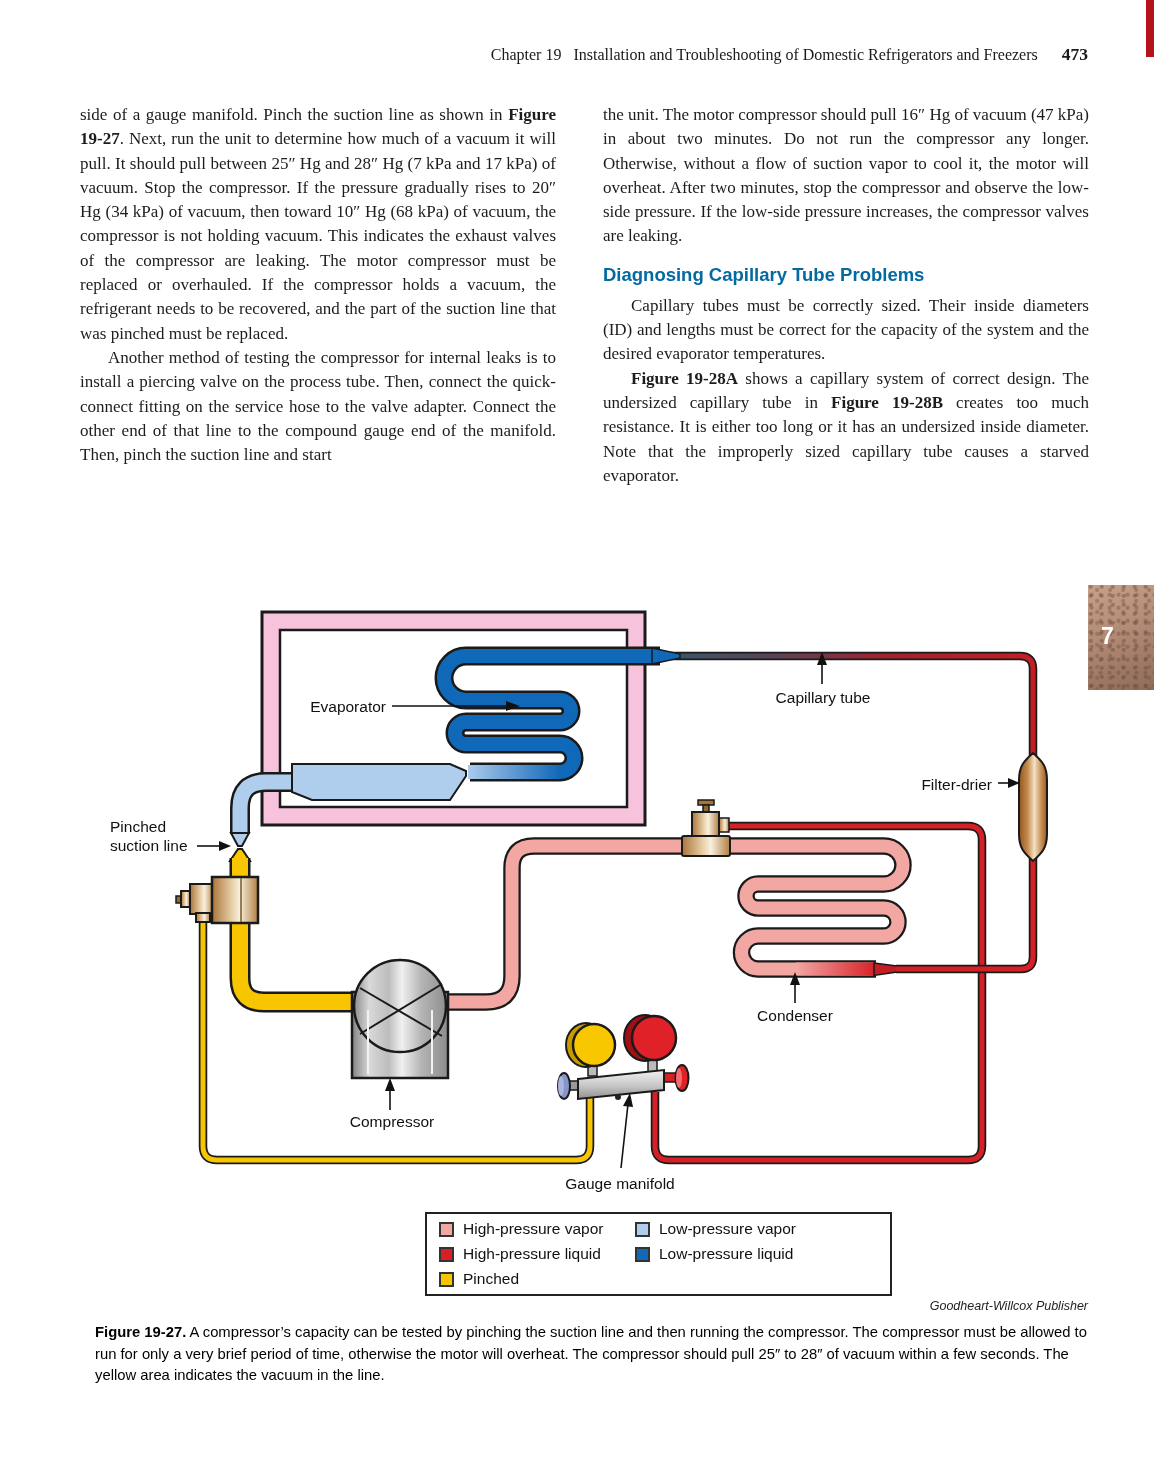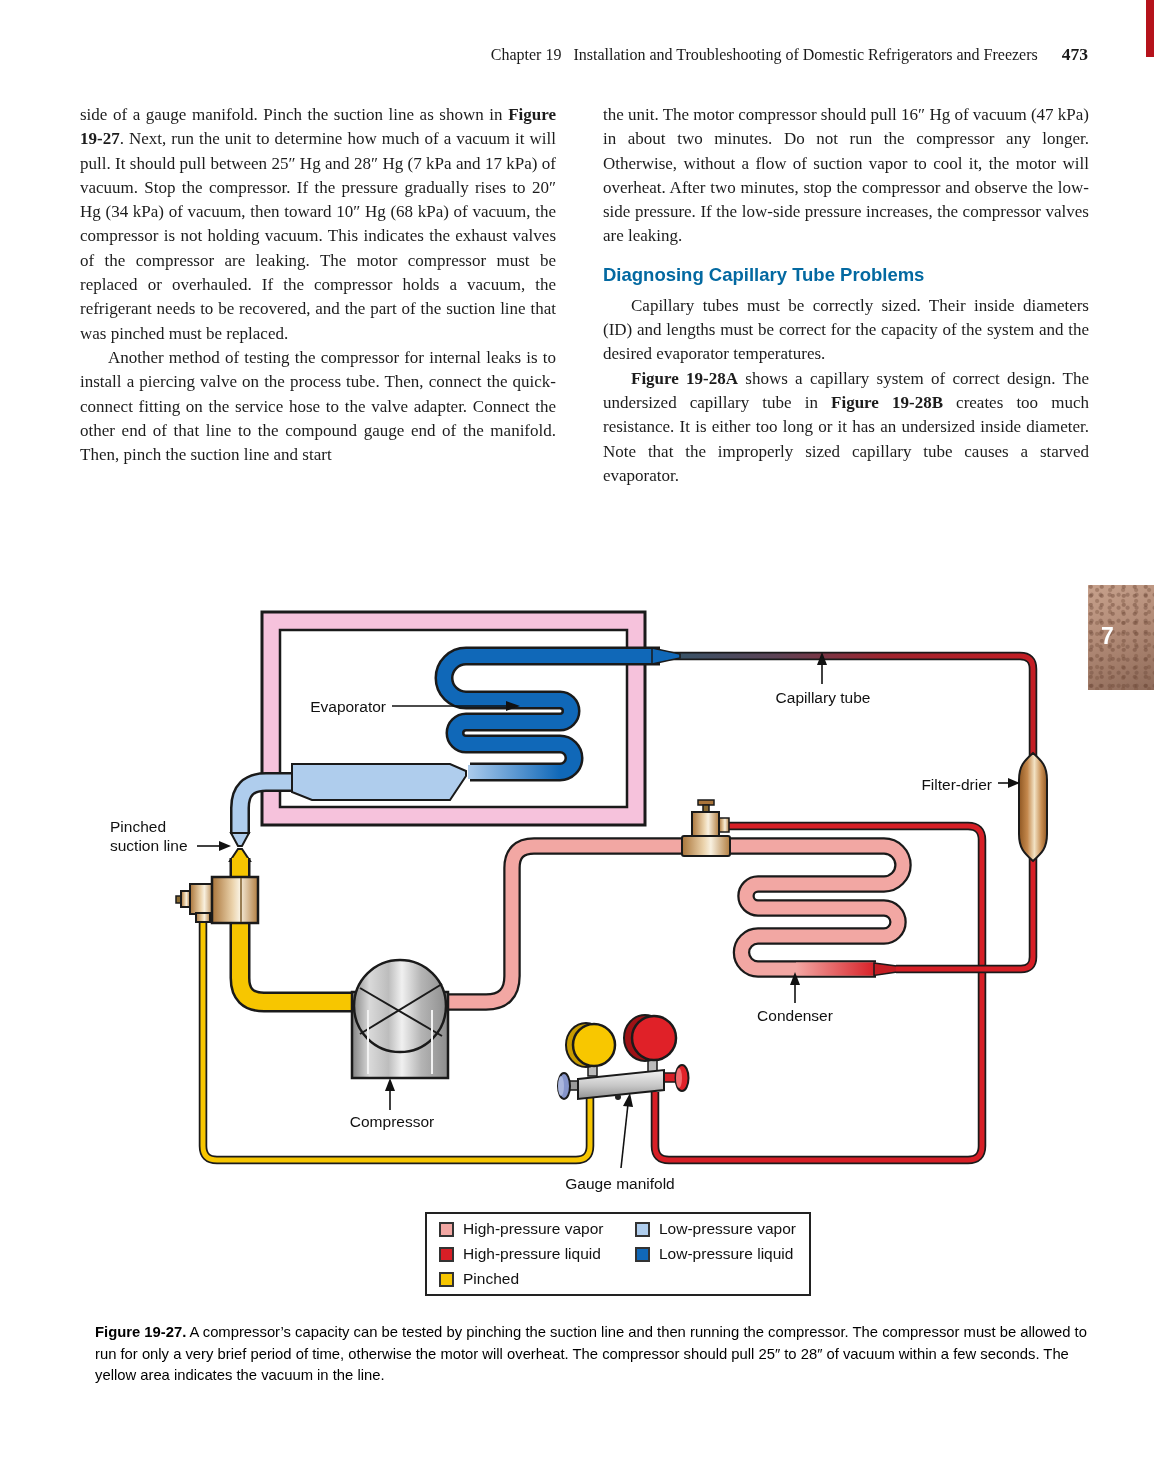--- a/index.html
+++ b/index.html
@@ -22,21 +22,21 @@
   .subhead{font-family:"Liberation Sans","DejaVu Sans",sans-serif;
            font-weight:bold;font-size:18.5px;line-height:22px;color:#0369a1;
            margin:15px 0 8px 0;text-align:left;text-indent:0;}
 
   
   .fig-svg{position:absolute;left:0;top:575px;}
   .fig-label{position:absolute;font-family:"Liberation Sans","DejaVu Sans",sans-serif;
              font-size:15.5px;line-height:19px;color:#111;}
 
   
-  .legend{position:absolute;left:425px;top:1212px;width:386px;height:84px;
+  .legend{position:absolute;left:425px;top:1212px;width:467px;height:84px;
           border:2px solid #222;box-sizing:border-box;background:#fff;
           display:grid;grid-template-columns:196px auto;align-content:center;
           padding:2px 0 2px 12px;row-gap:3px;}
   .legend-item{display:flex;align-items:center;gap:9px;
                font-family:"Liberation Sans","DejaVu Sans",sans-serif;
                font-size:15.5px;color:#111;height:22px;}
   .legend-item .sw{width:15px;height:15px;border:2px solid #333;box-sizing:border-box;flex:0 0 auto;}
 
   
   .credit{position:absolute;left:95px;top:1299px;width:993px;text-align:right;
@@ -270,15 +270,16 @@
     <div class="legend-item">
       <span class="sw" style="background-color: rgb(16, 104, 184);"></span>
       <span>Low-pressure liquid</span>
     </div>
     <div class="legend-item">
       <span class="sw" style="background-color: rgb(247, 198, 0);"></span>
       <span>Pinched</span>
     </div>
   </div>
 
+  <div class="credit">Goodheart-Willcox Publisher</div>
   <div class="caption"><b>Figure 19-27.</b><span>  A compressor’s capacity can be tested by pinching the suction line and then running the compressor. The compressor must be allowed to run for only a very brief period of time, otherwise the motor will overheat. The compressor should pull 25″ to 28″ of vacuum within a few seconds. The yellow area indicates the vacuum in the line.</span></div>
 
 </div>
 
 </body></html>

